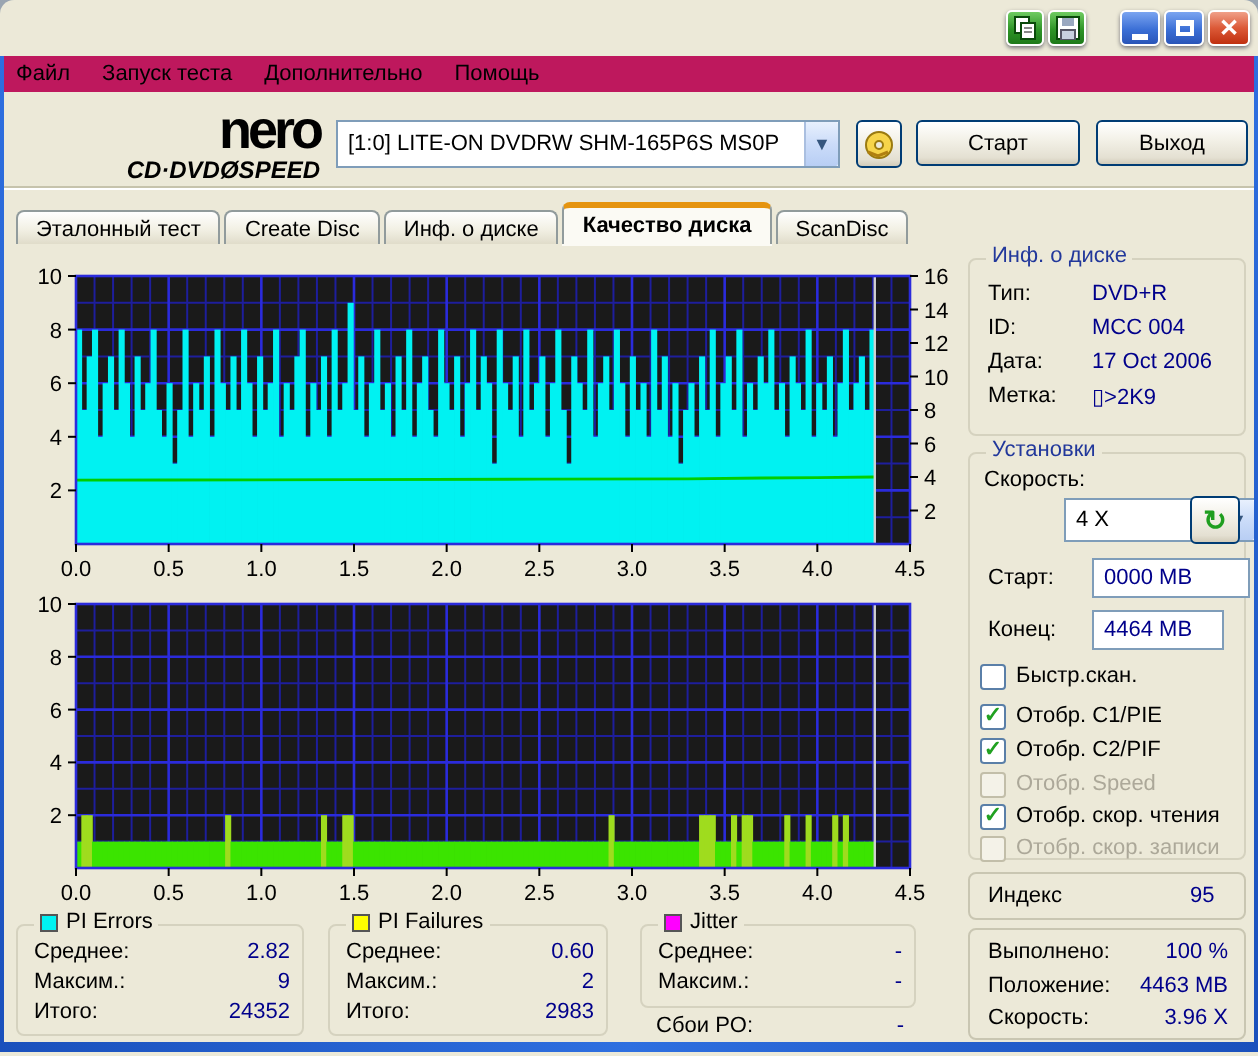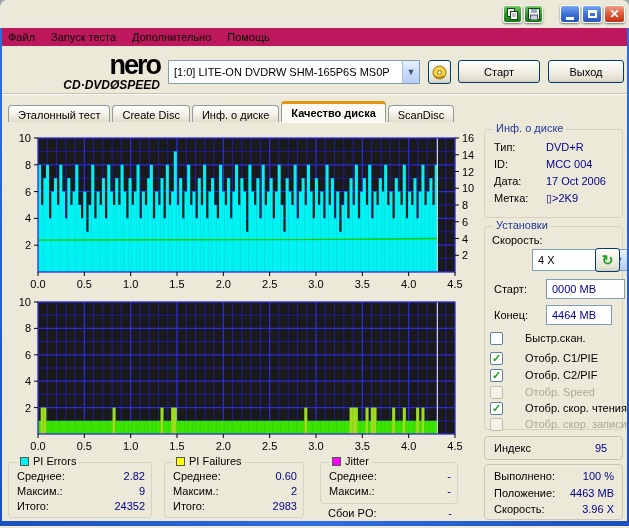--- a/index.html
+++ b/index.html
@@ -69,21 +69,21 @@
   .legendbox .gb-label{color:#000;display:flex;align-items:center;gap:4px;}
   .swatch{width:9px;height:9px;border:1px solid #555;display:inline-block;}
   .rowline{position:absolute;left:8px;right:6px;display:flex;justify-content:space-between;}
   .rowline .lbl{color:#000;}
   .rowline .val{color:#00008B;}
   .panelbox{position:absolute;border:1px solid #C9C6B2;border-radius:4px;background:#ECE9D8;}
   .textbox{position:absolute;background:#fff;border:1px solid #7F9DB9;color:#00008B;display:flex;align-items:center;padding:0 5px;}
   .fieldlabel{position:absolute;color:#000;}
   .navy{color:#00008B;}
   
-  .cb{position:absolute;left:490px;display:flex;align-items:center;gap:22px;height:14px;}
+  .cb{position:absolute;left:490px;display:flex;align-items:center;gap:5px;height:14px;}
   .cbbox{width:13px;height:13px;background:#fff;border:1px solid #5A7FA8;border-radius:2px;
     display:flex;align-items:center;justify-content:center;font-size:11px;font-weight:bold;color:#21A121;line-height:1;}
   .cb.disabled .cbbox{border-color:#C2BEA9;background:#F4F2E8;}
   .cb.disabled .cblabel{color:#ACA899;}
   
   .edge{position:absolute;background:linear-gradient(180deg,#2E6FE0,#1A50BC);}
   .edge-l{left:0;top:28px;width:2px;height:494px;}
   .edge-r{right:0;top:28px;width:2px;height:494px;}
   .edge-b{left:0;top:521px;width:629px;height:5px;background:linear-gradient(90deg,#1A50BC,#2E6FE0 50%,#1A50BC);}
   .refresh-glyph{color:#1F9E1F;font-size:14px;font-weight:bold;line-height:1;}

